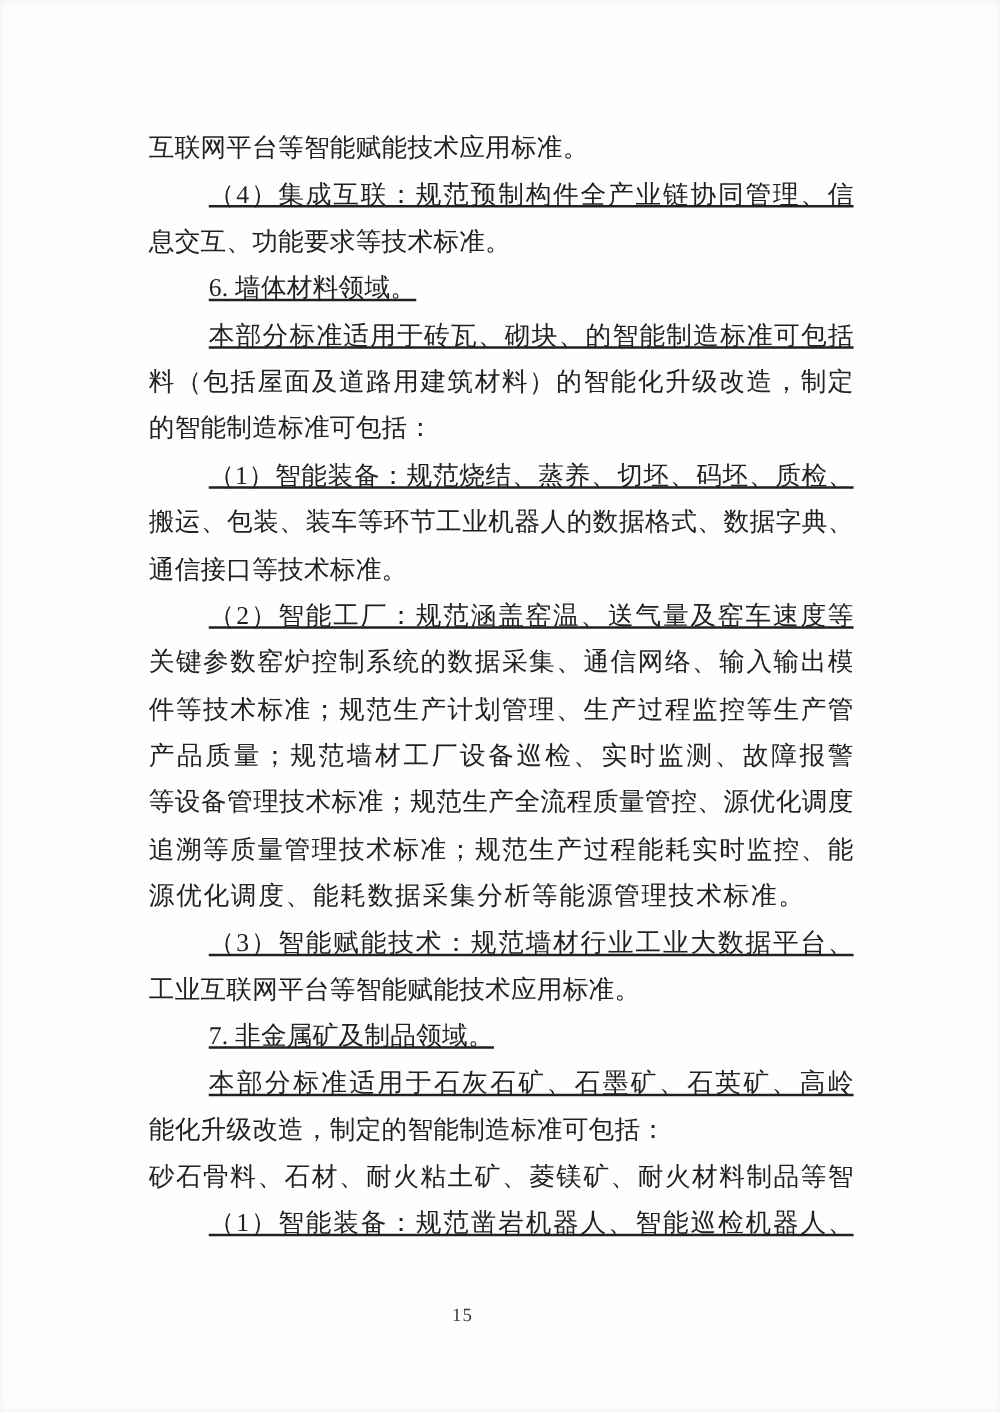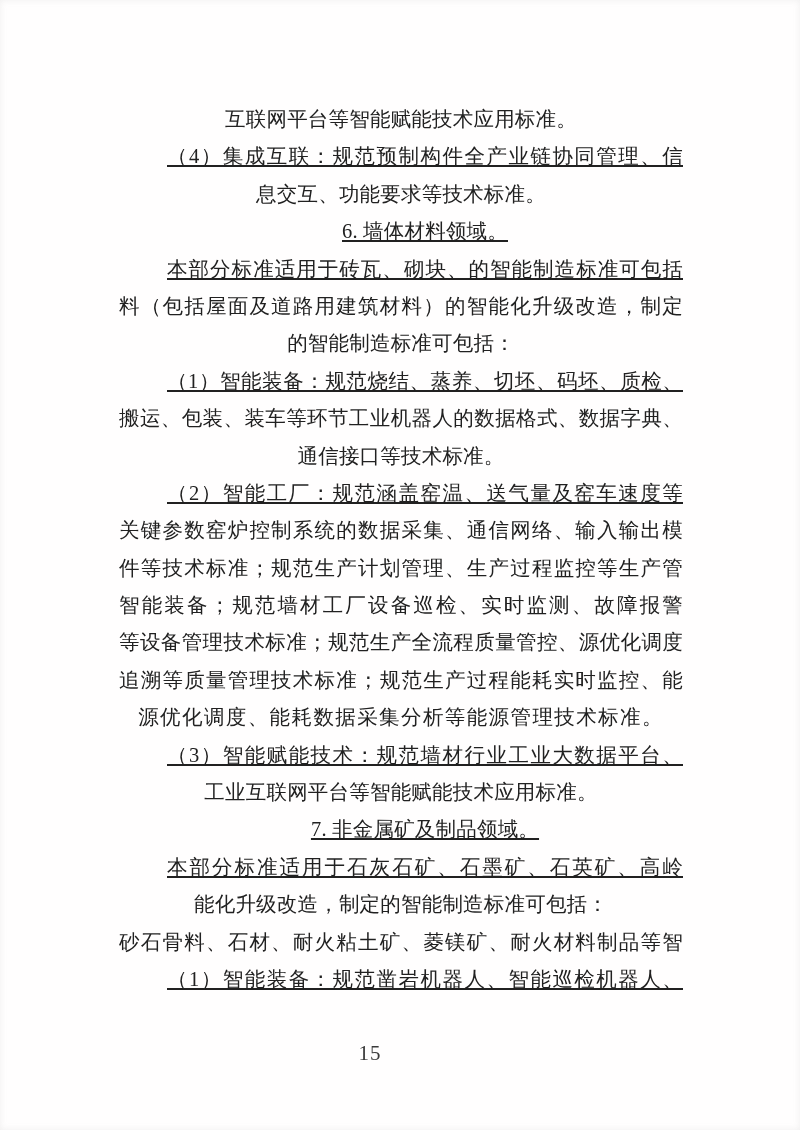--- a/index.html
+++ b/index.html
@@ -29,21 +29,21 @@
     top: 101px;
     left: 119px;
     width: 564px;
   }
   .line {
     font-size: 20.5px;
     line-height: 37.4px;
     height: 37.4px;
     white-space: nowrap;
     letter-spacing: 0.2px;
-    text-align: center;
+    text-align: left;
   }
   
   .line.fill {
     white-space: normal;
     text-align: justify;
     text-align-last: justify;
     text-justify: inter-character;
     overflow: hidden;
   }
   
@@ -57,21 +57,21 @@
   
   .line.loose {
     letter-spacing: 1.4px;
   }
   .page-number {
     position: absolute;
     top: 1044px;
     left: 0;
     width: 740px;
     text-align: center;
-    font-size: 21px;
+    font-size: 15px;
     line-height: 18px;
     color: #3a3a3a;
     letter-spacing: 1px;
   }
 </style>
 </head>
 <body>
 
 <div class="page">
   <div class="content">
@@ -81,21 +81,21 @@
     <div class="line indent">6. 墙体材料领域。</div>
     <div class="line indent fill">本部分标准适用于砖瓦、砌块、的智能制造标准可包括</div>
     <div class="line fill">料（包括屋面及道路用建筑材料）的智能化升级改造，制定</div>
     <div class="line">的智能制造标准可包括：</div>
     <div class="line indent fill">（1）智能装备：规范烧结、蒸养、切坯、码坯、质检、</div>
     <div class="line fill">搬运、包装、装车等环节工业机器人的数据格式、数据字典、</div>
     <div class="line">通信接口等技术标准。</div>
     <div class="line indent fill">（2）智能工厂：规范涵盖窑温、送气量及窑车速度等</div>
     <div class="line fill">关键参数窑炉控制系统的数据采集、通信网络、输入输出模</div>
     <div class="line fill">件等技术标准；规范生产计划管理、生产过程监控等生产管</div>
-    <div class="line fill">智能装备；规范墙材工厂设备巡检、实时监测、故障报警</div>
+    <div class="line fill">产品质量；规范墙材工厂设备巡检、实时监测、故障报警</div>
     <div class="line fill">等设备管理技术标准；规范生产全流程质量管控、源优化调度</div>
     <div class="line fill">追溯等质量管理技术标准；规范生产过程能耗实时监控、能</div>
     <div class="line loose">源优化调度、能耗数据采集分析等能源管理技术标准。</div>
     <div class="line indent fill">（3）智能赋能技术：规范墙材行业工业大数据平台、</div>
     <div class="line">工业互联网平台等智能赋能技术应用标准。</div>
     <div class="line indent">7. 非金属矿及制品领域。</div>
     <div class="line indent fill">本部分标准适用于石灰石矿、石墨矿、石英矿、高岭土、</div>
     <div class="line">能化升级改造，制定的智能制造标准可包括：</div>
     <div class="line fill">砂石骨料、石材、耐火粘土矿、菱镁矿、耐火材料制品等智</div>
     <div class="line indent fill">（1）智能装备：规范凿岩机器人、智能巡检机器人、</div>

